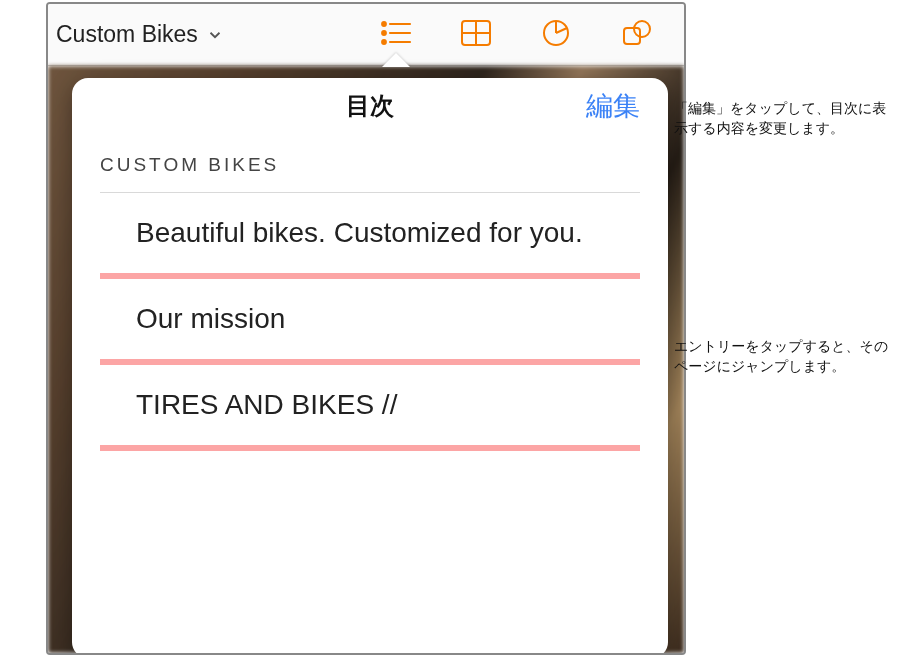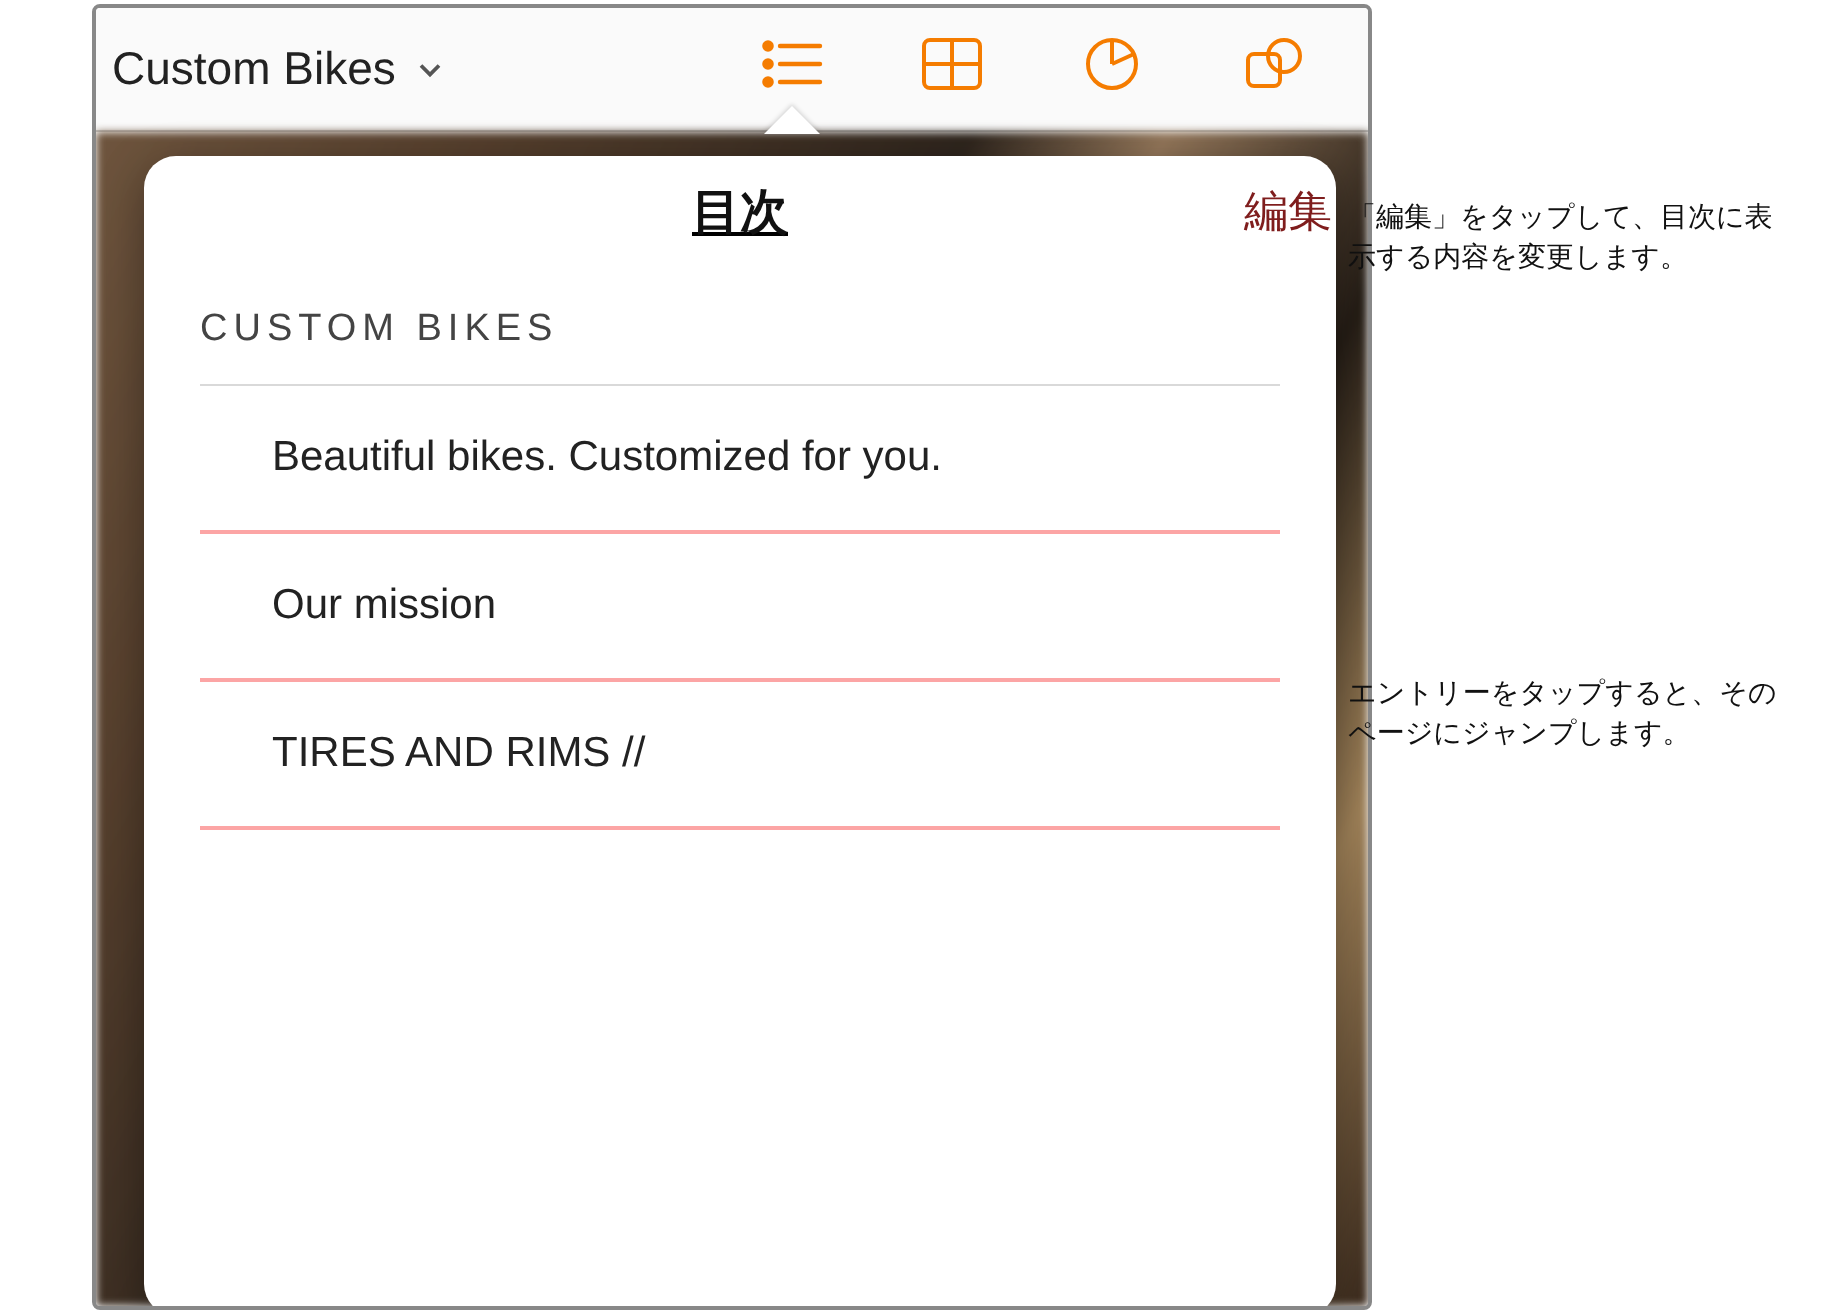--- a/index.html
+++ b/index.html
@@ -79,51 +79,50 @@
       box-shadow: 0 6px 22px rgba(0,0,0,0.35);
       overflow: hidden;
       z-index: 10;
     }
     .popover-header {
       height: 56px;
       display: flex;
       align-items: center;
       justify-content: center;
       position: relative;
-      text-decoration: underline;
     }
     .popover-title {
       font-size: 24px;
       font-weight: 600;
       color: #111;
     }
     .edit-btn {
       position: absolute;
-      right: 2px;
+      right: 28px;
       top: 50%;
       transform: translateY(-50%);
-      font-size: 22px;
-      color: #7f1d1d;
+      font-size: 27px;
+      color: #3b82f6;
       font-weight: 400;
     }
     .toc-list {
       padding: 0 28px;
     }
     .toc-h1 {
       font-size: 19px;
       letter-spacing: 3px;
       color: #444;
       padding: 20px 0 16px 0;
       border-bottom: 1px solid #d9d9d9;
       font-weight: 400;
     }
     .toc-item {
       padding: 24px 0 24px 36px;
-      border-bottom: 2px solid #fca5a5;
-      font-size: 21px;
+      border-bottom: 6px solid #fca5a5;
+      font-size: 28px;
       color: #222;
       font-weight: 400;
     }
     .callout {
       position: absolute;
       font-size: 14px;
       line-height: 1.45;
       color: #111;
     }
     .callout-1 { left: 674px; top: 98px; width: 225px; }
@@ -192,21 +191,21 @@
 
   <div class="popover">
     <div class="popover-header">
       <span class="popover-title">目次</span>
       <span class="edit-btn">編集</span>
     </div>
     <div class="toc-list">
       <div class="toc-h1">CUSTOM  BIKES</div>
       <div class="toc-item">Beautiful bikes. Customized for you.</div>
       <div class="toc-item">Our mission</div>
-      <div class="toc-item">TIRES AND RIMS //</div>
+      <div class="toc-item">TIRES AND BIKES //</div>
     </div>
   </div>
 </div>
 
 <div class="leader leader-1"></div>
 <div class="callout callout-1">「編集」をタップして、目次に表示する内容を変更します。</div>
 
 <div class="leader leader-2"></div>
 <div class="callout callout-2">エントリーをタップすると、そのページにジャンプします。</div>
 

